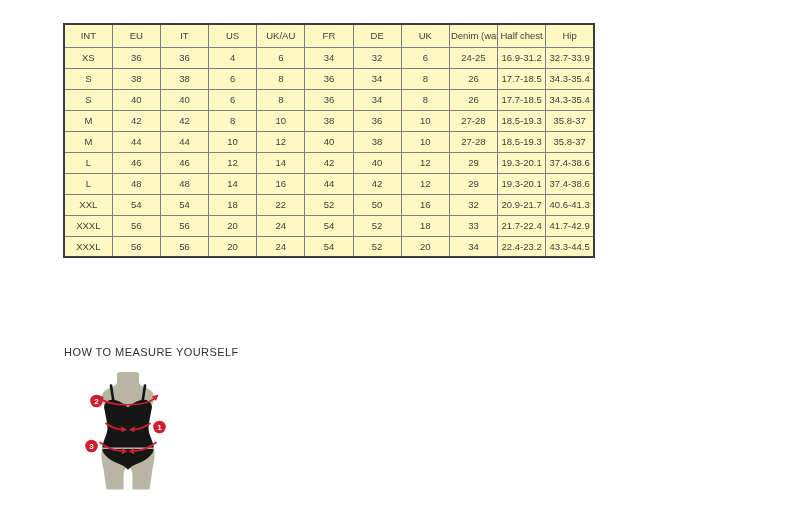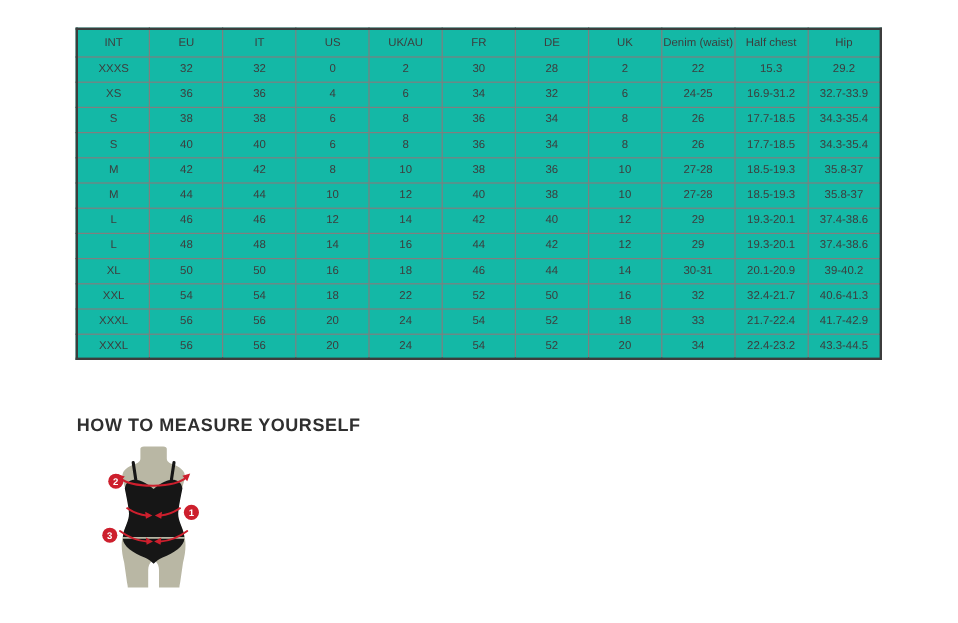--- a/index.html
+++ b/index.html
@@ -16,38 +16,38 @@
   body{
     width:798px;height:519px;
     background:var(--page-bg);
     font-family:"Liberation Sans", sans-serif;
     color:var(--text);
   }
   .page{position:relative;width:798px;height:519px;background:var(--page-bg);overflow:hidden;}
 
   
   table.size-table{
-    position:absolute;left:63px;top:23px;width:672px;
+    position:absolute;left:63px;top:23px;width:532px;
     border-collapse:collapse;table-layout:fixed;
     border:2px solid var(--table-border-outer);
-    background:#14b8a6;
+    background:#fef9c3;
   }
   .size-table th,.size-table td{
     border:1px solid var(--table-border-inner);
     height:21px;
     text-align:center;vertical-align:middle;
     font-size:9.5px;font-weight:400;color:var(--text);
     padding:0 1px;white-space:nowrap;overflow:hidden;
   }
   .size-table thead th{height:23px;}
 
   
   .measure-heading{
     position:absolute;left:64px;top:346px;
-    font-size:15px;font-weight:700;letter-spacing:.45px;
+    font-size:11px;font-weight:400;letter-spacing:.45px;
     color:#2f2f2f;margin:0;
   }
   .figure-wrap{position:absolute;left:83px;top:371px;width:96px;height:120px;}
   .instructions{
     position:absolute;left:180px;top:368px;margin:0;padding:0;list-style:none;
   }
   .instruction{
     font-size:8.5px;line-height:9px;color:var(--text);
     margin:0 0 8.5px 0;white-space:nowrap;
   }
@@ -78,33 +78,20 @@
           <th>FR</th>
           <th>DE</th>
           <th>UK</th>
           <th>Denim (waist)</th>
           <th>Half chest</th>
           <th>Hip</th>
         </tr>
     </thead>
     <tbody id="table-body">
         <tr>
-          <td>XXXS</td>
-          <td>32</td>
-          <td>32</td>
-          <td>0</td>
-          <td>2</td>
-          <td>30</td>
-          <td>28</td>
-          <td>2</td>
-          <td>22</td>
-          <td>15.3</td>
-          <td>29.2</td>
-        </tr>
-        <tr>
           <td>XS</td>
           <td>36</td>
           <td>36</td>
           <td>4</td>
           <td>6</td>
           <td>34</td>
           <td>32</td>
           <td>6</td>
           <td>24-25</td>
           <td>16.9-31.2</td>
@@ -182,43 +169,30 @@
           <td>14</td>
           <td>16</td>
           <td>44</td>
           <td>42</td>
           <td>12</td>
           <td>29</td>
           <td>19.3-20.1</td>
           <td>37.4-38.6</td>
         </tr>
         <tr>
-          <td>XL</td>
-          <td>50</td>
-          <td>50</td>
-          <td>16</td>
-          <td>18</td>
-          <td>46</td>
-          <td>44</td>
-          <td>14</td>
-          <td>30-31</td>
-          <td>20.1-20.9</td>
-          <td>39-40.2</td>
-        </tr>
-        <tr>
           <td>XXL</td>
           <td>54</td>
           <td>54</td>
           <td>18</td>
           <td>22</td>
           <td>52</td>
           <td>50</td>
           <td>16</td>
           <td>32</td>
-          <td>32.4-21.7</td>
+          <td>20.9-21.7</td>
           <td>40.6-41.3</td>
         </tr>
         <tr>
           <td>XXXL</td>
           <td>56</td>
           <td>56</td>
           <td>20</td>
           <td>24</td>
           <td>54</td>
           <td>52</td>

